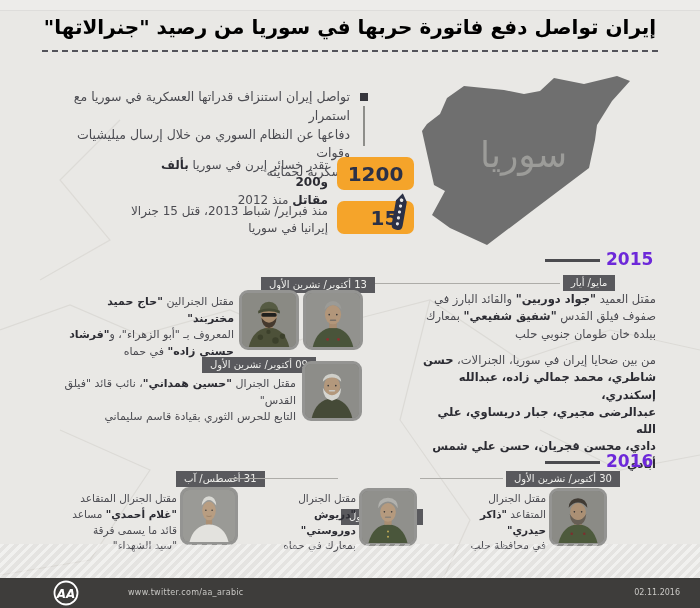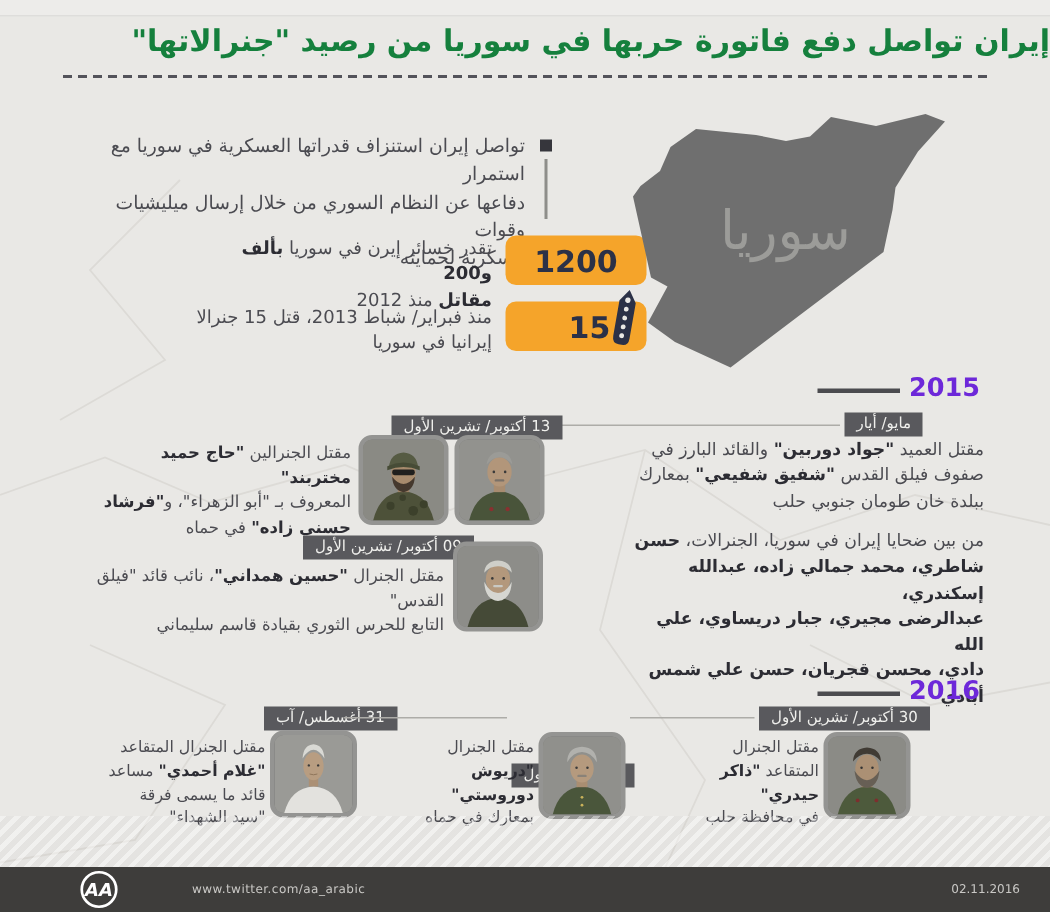--- a/index.html
+++ b/index.html
@@ -1,26 +1,26 @@
 <!DOCTYPE html>
 <html lang="ar"><head>
 <meta charset="utf-8">
 <style>
   html,body{margin:0;padding:0;background:#cfcecb;}
   .canvas{position:relative;width:700px;height:608px;margin:0 auto;background:#e9e8e5;
           font-family:"DejaVu Sans","Liberation Sans",sans-serif;overflow:hidden;}
   .topstrip{position:absolute;left:0;top:0;width:700px;height:10px;background:#edecea;border-bottom:1px solid #dedddb;}
   .rtl{direction:rtl;unicode-bidi:embed;}
   .pre{white-space:pre-line;}
-  .title{position:absolute;left:0;top:15px;width:700px;font-size:20px;font-weight:bold;color:#15803d;}
+  .title{position:absolute;left:0;top:15px;width:700px;text-align:center;font-size:20px;font-weight:bold;color:#000000;}
   .dashed-sep{position:absolute;left:42px;top:50px;width:616px;border-top:2px dashed #53535a;}
   .intro{position:absolute;left:58px;top:88px;width:292px;text-align:right;font-size:12.5px;line-height:1.5;color:#4b4b51;}
   .marker-square{position:absolute;left:360px;top:93px;width:8px;height:8px;background:#36363c;}
   .marker-line{position:absolute;left:363px;top:106px;width:2px;height:40px;background:#8e8e8a;}
-  .stat-box{position:absolute;width:94px;height:33px;background:#f5a42a;border-radius:7px;
+  .stat-box{position:absolute;width:77px;height:33px;background:#f5a42a;border-radius:7px;
             display:flex;align-items:center;justify-content:center;font-size:20px;font-weight:bold;color:#2b3147;}
   .stat-text{position:absolute;left:130px;width:198px;text-align:right;font-size:12px;line-height:1.45;color:#4b4b51;}
   .stat-text b,.para b,.entry-text b{color:#2c2c33;}
   .epaulette{position:absolute;right:6px;top:-8px;transform:rotate(10deg);}
   .map-wrap{position:absolute;left:412px;top:56px;}
   .map-label{position:absolute;left:68px;top:78px;font-size:36px;color:#9c9c99;letter-spacing:1px;}
   .year{position:absolute;font-size:17px;font-weight:bold;color:#6d28d9;}
   .year-line{position:absolute;width:55px;height:3px;background:#4b4b4f;}
   .badge{position:absolute;background:#59595d;color:#efefec;font-size:10px;padding:2px 8px 3px;white-space:nowrap;}
   .conn{position:absolute;height:1px;background:#adaca8;}

